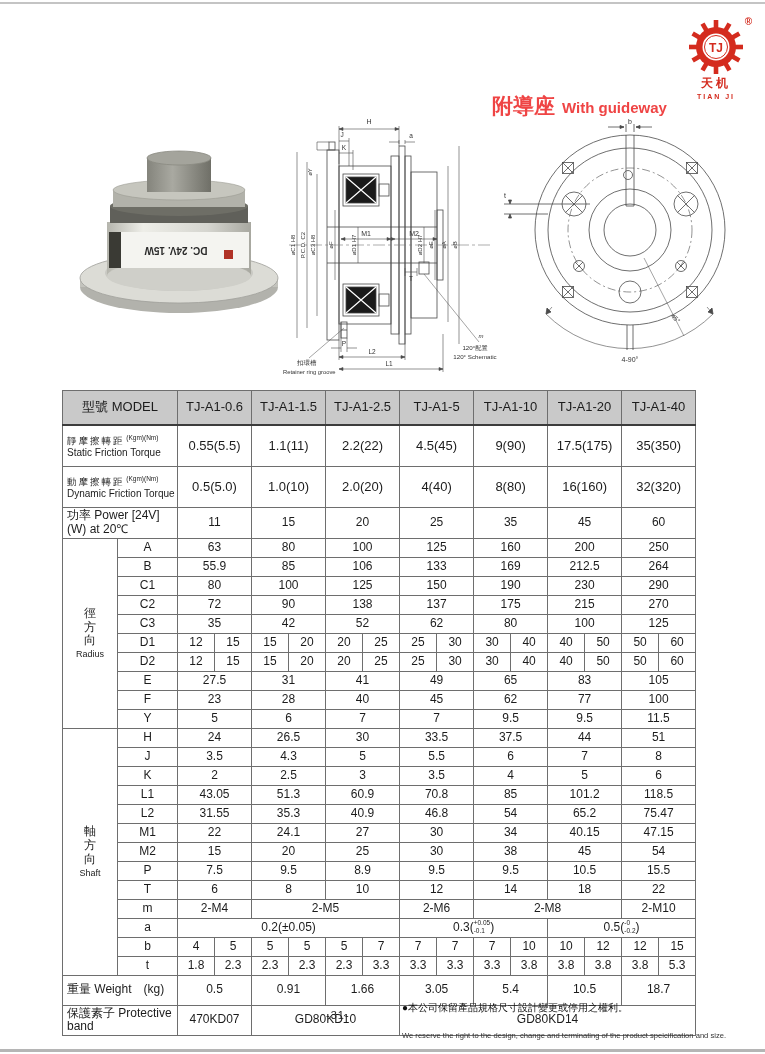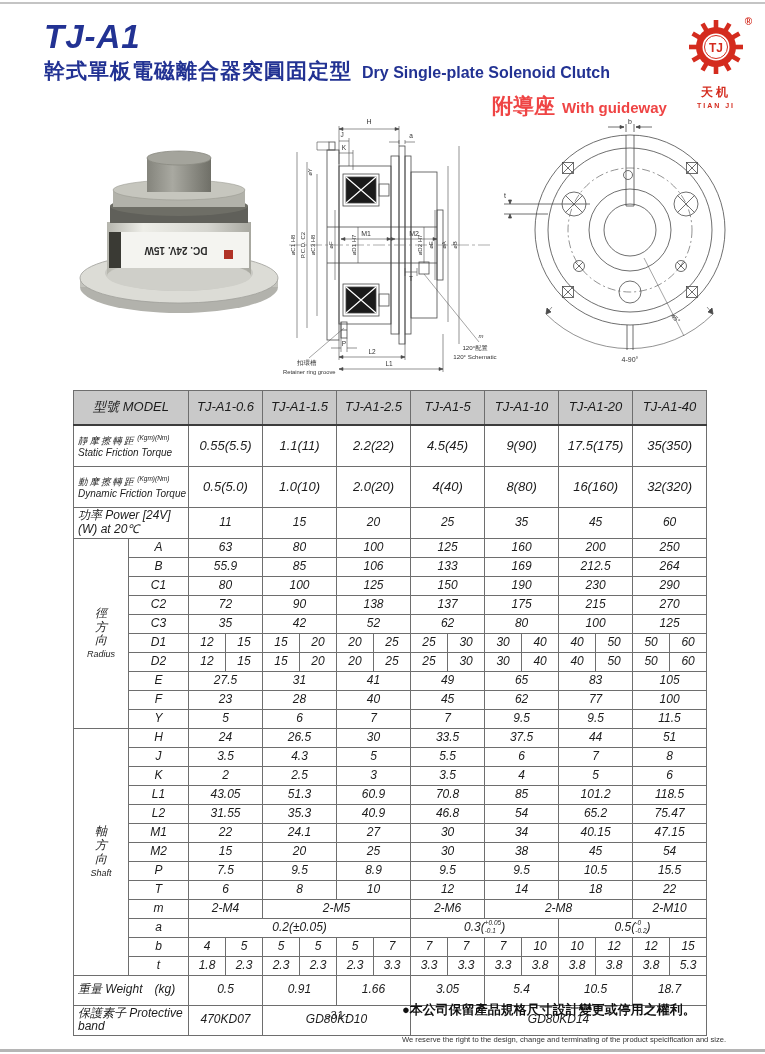--- a/index.html
+++ b/index.html
@@ -12,28 +12,28 @@
                   color:#223293;letter-spacing:1px;line-height:1.05;}
   .subtitle{margin-top:2px;display:flex;align-items:baseline;gap:10px;color:#223293;}
   .sub-zh{font-size:21px;font-weight:bold;letter-spacing:1px;}
   .sub-en{font-size:16px;font-weight:600;}
   .variant{position:absolute;left:492px;top:92px;display:flex;align-items:baseline;gap:7px;color:#ef4444;}
   .var-zh{font-size:21px;font-weight:bold;}
   .var-en{font-size:15px;font-weight:bold;}
   
   .logo{position:absolute;left:676px;top:20px;width:80px;text-align:center;color:#d42b1e;}
   .logo .reg{position:absolute;right:4px;top:-4px;font-size:10px;font-weight:bold;}
-  .logo .zh{font-size:12px;font-weight:bold;margin-top:10px;letter-spacing:3px;}
+  .logo .zh{font-size:12px;font-weight:bold;margin-top:1px;letter-spacing:3px;}
   .logo .en{font-size:7px;font-weight:bold;letter-spacing:2px;margin-top:1px;}
   
   .fig{position:absolute;}
   svg text{font-family:"Liberation Sans",sans-serif;}
   
-  table.spec{position:absolute;left:73px;top:390px;width:633px;border-collapse:collapse;
-             table-layout:fixed;font-style:italic;}
+  table.spec{position:absolute;left:62px;top:390px;width:633px;border-collapse:collapse;
+             table-layout:fixed;}
   .spec th,.spec td{border:1px solid #6e6e6e;text-align:center;vertical-align:middle;
                     padding:0;font-size:12px;color:#1c1c1c;line-height:1.15;font-weight:normal;}
   .spec thead th{height:33px;background:#c9c9c9;font-size:13px;border-bottom:2px solid #3c3c3c;}
   .spec .lab,.spec .lab2{text-align:left;padding:1px 2px 1px 4px;}
   tr.r-tq td{height:38px;font-size:13px;}
   tr.r-pw td{height:26px;}
   tr.r-dim td{height:18px;}
   tr.r-wt td{height:27px;margin-left:20px;}
   tr.r-bd td{height:26px;}
   .lz{font-size:9.5px;letter-spacing:2px;white-space:nowrap;}
@@ -42,36 +42,29 @@
   .lab1{font-size:9.5px;letter-spacing:0;}
   .grp{font-size:9.5px;}
   .grp .v div{line-height:1.15;}
   .grp .en{font-size:9px;margin-top:1px;}
   .letter{font-size:11.5px;}
   .tol{display:inline-flex;flex-direction:column;font-size:6.5px;line-height:1.15;
        vertical-align:middle;text-align:left;transform:translateY(-1px);}
   
   .pagenum{position:absolute;left:326px;top:1009px;font-size:11px;letter-spacing:1px;color:#222;}
   .footnote{position:absolute;left:402px;top:1001px;width:330px;}
-  .fn-zh{font-size:13px;color:#111;font-weight:bold;}
+  .fn-zh{font-size:10px;color:#111;}
   .fn-en{font-size:7.6px;color:#333;margin-top:16px;}
 </style>
 </head>
 <body>
 
 <div class="page">
   <div class="hline" style="top:2px;height:2px;"></div>
 
-  <div class="title-block">
-    <h1>TJ-A1</h1>
-    <div class="subtitle">
-      <span class="sub-zh">幹式單板電磁離合器突圓固定型</span>
-      <span class="sub-en">Dry Single-plate Solenoid Clutch</span>
-    </div>
-  </div>
 
   <div class="logo">
     <span class="reg">®</span>
     <svg width="54" height="54" viewBox="0 0 54 54" style="display:block;margin:0 auto;">
       <g fill="#d42b1e">
         <rect x="24.7" y="0" width="4.6" height="9" transform="rotate(0 27 27)"></rect>
         <rect x="24.7" y="0" width="4.6" height="9" transform="rotate(30 27 27)"></rect>
         <rect x="24.7" y="0" width="4.6" height="9" transform="rotate(60 27 27)"></rect>
         <rect x="24.7" y="0" width="4.6" height="9" transform="rotate(90 27 27)"></rect>
         <rect x="24.7" y="0" width="4.6" height="9" transform="rotate(120 27 27)"></rect>

